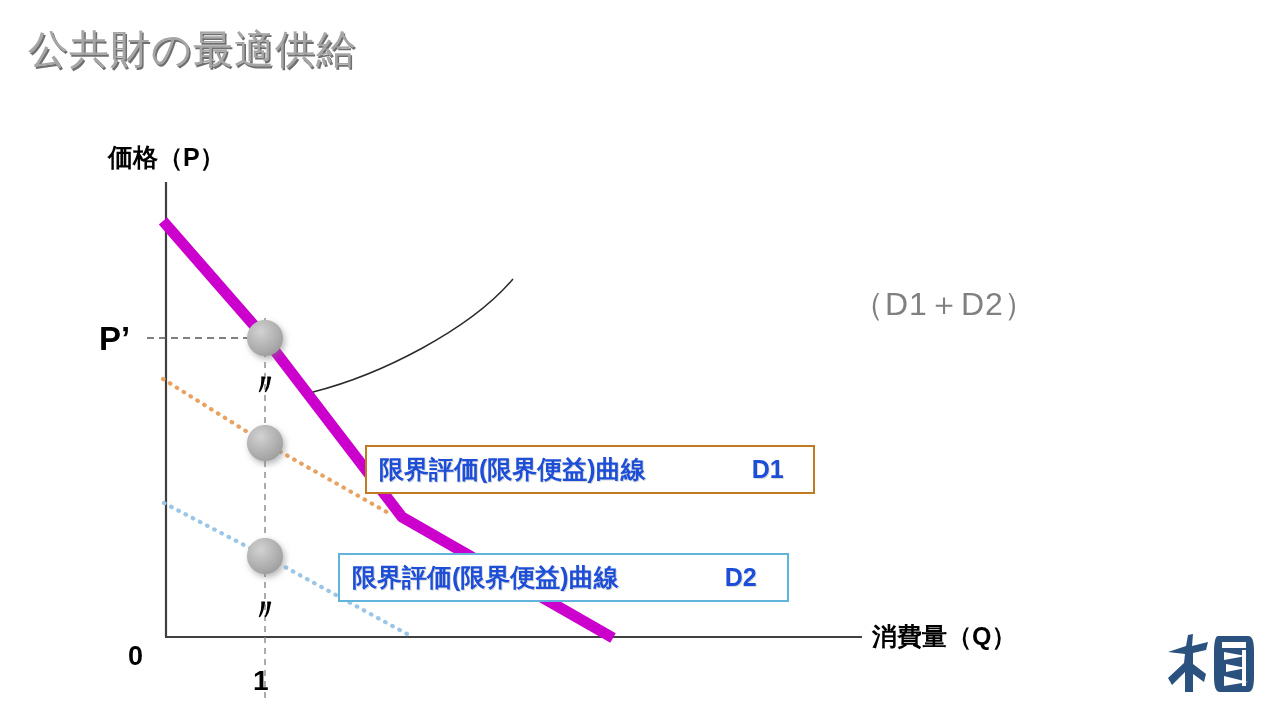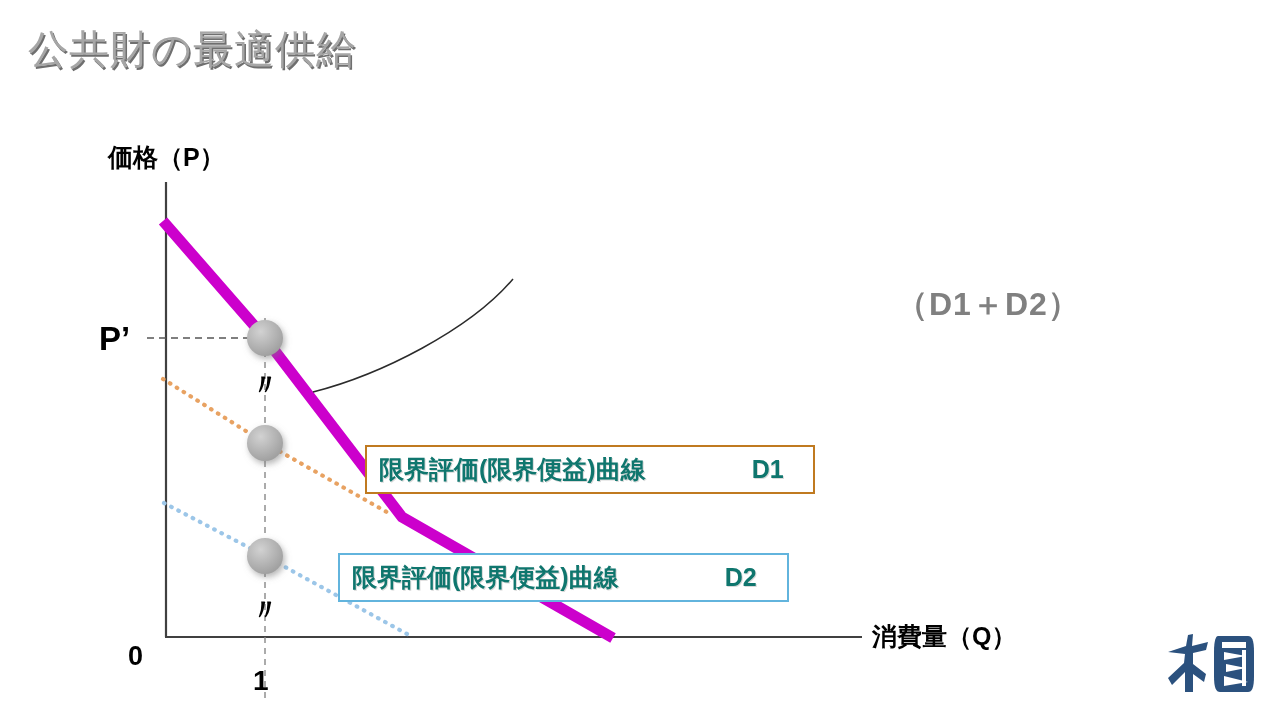--- a/index.html
+++ b/index.html
@@ -97,34 +97,34 @@
     left: 362px;
     top: 226px;
     font-size: 36px;
     font-weight: bold;
     color: #cc00cc;
     white-space: nowrap;
     letter-spacing: 0px;
   }
   .sum-label {
     position: absolute;
-    left: 896px;
+    left: 852px;
     top: 283px;
     font-size: 32px;
-    font-weight: bold;
+    font-weight: normal;
     color: #808080;
     white-space: nowrap;
     letter-spacing: 1px;
   }
 
   
   .curve-box {
     position: absolute;
     background: #ffffff;
-    color: #0f766e;
+    color: #1d4ed8;
     font-size: 25px;
     font-weight: bold;
     white-space: nowrap;
     display: flex;
     align-items: center;
     box-sizing: border-box;
     text-shadow: 1px 1px 0 #d9d9d9;
     gap: 40px;
   }
   .box-d1 {

